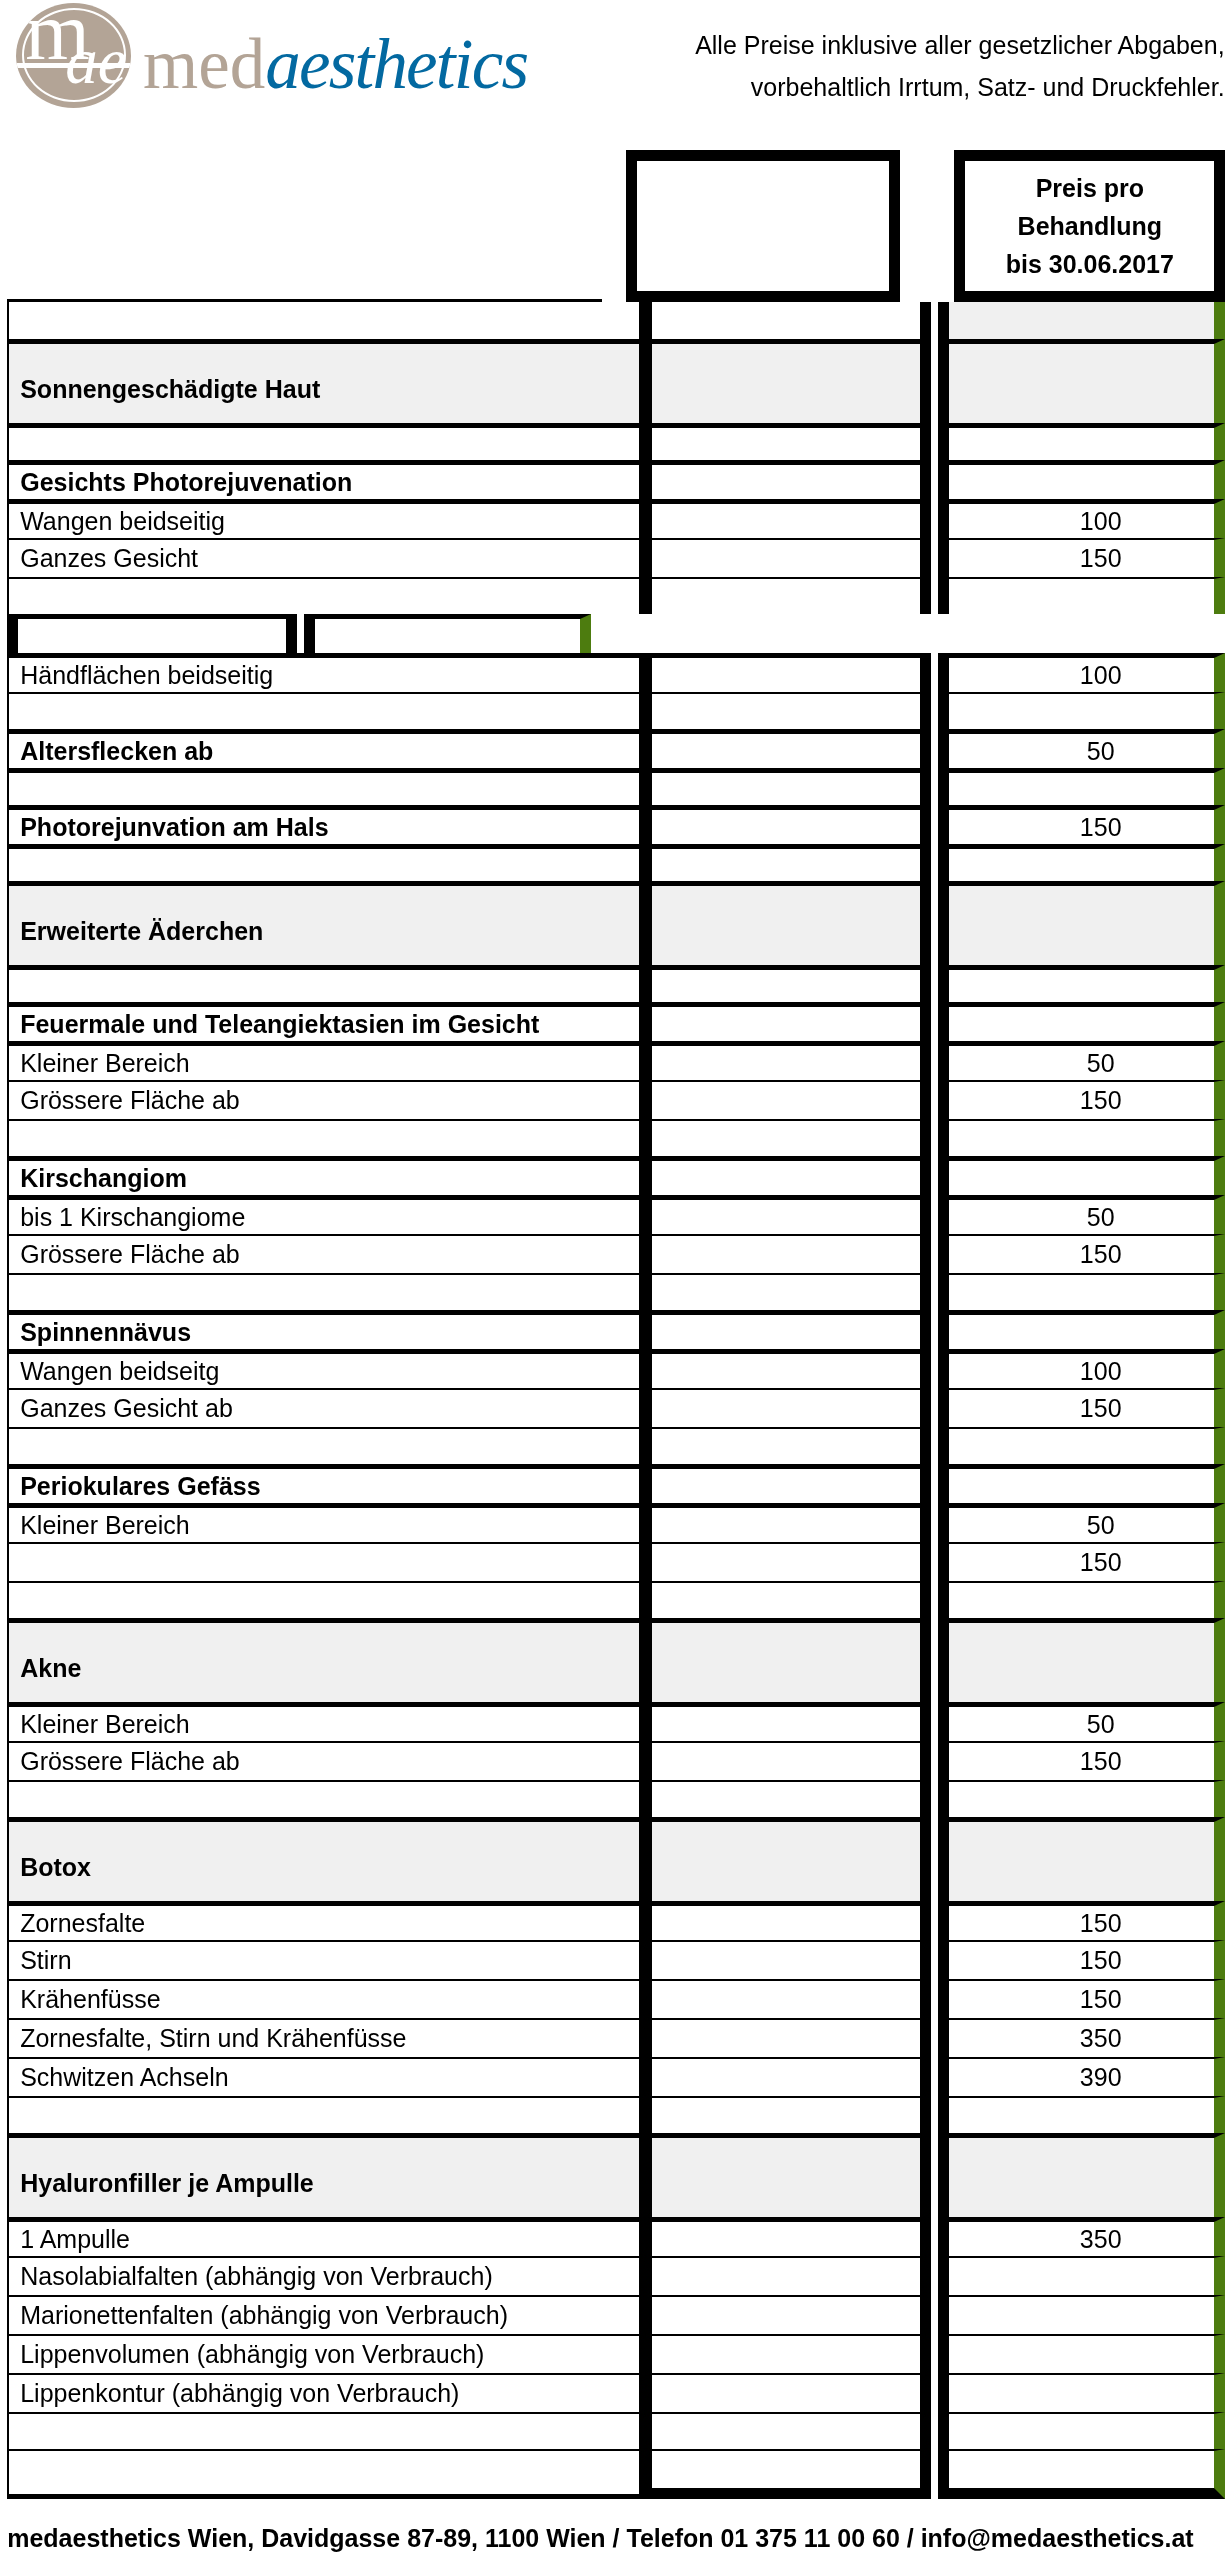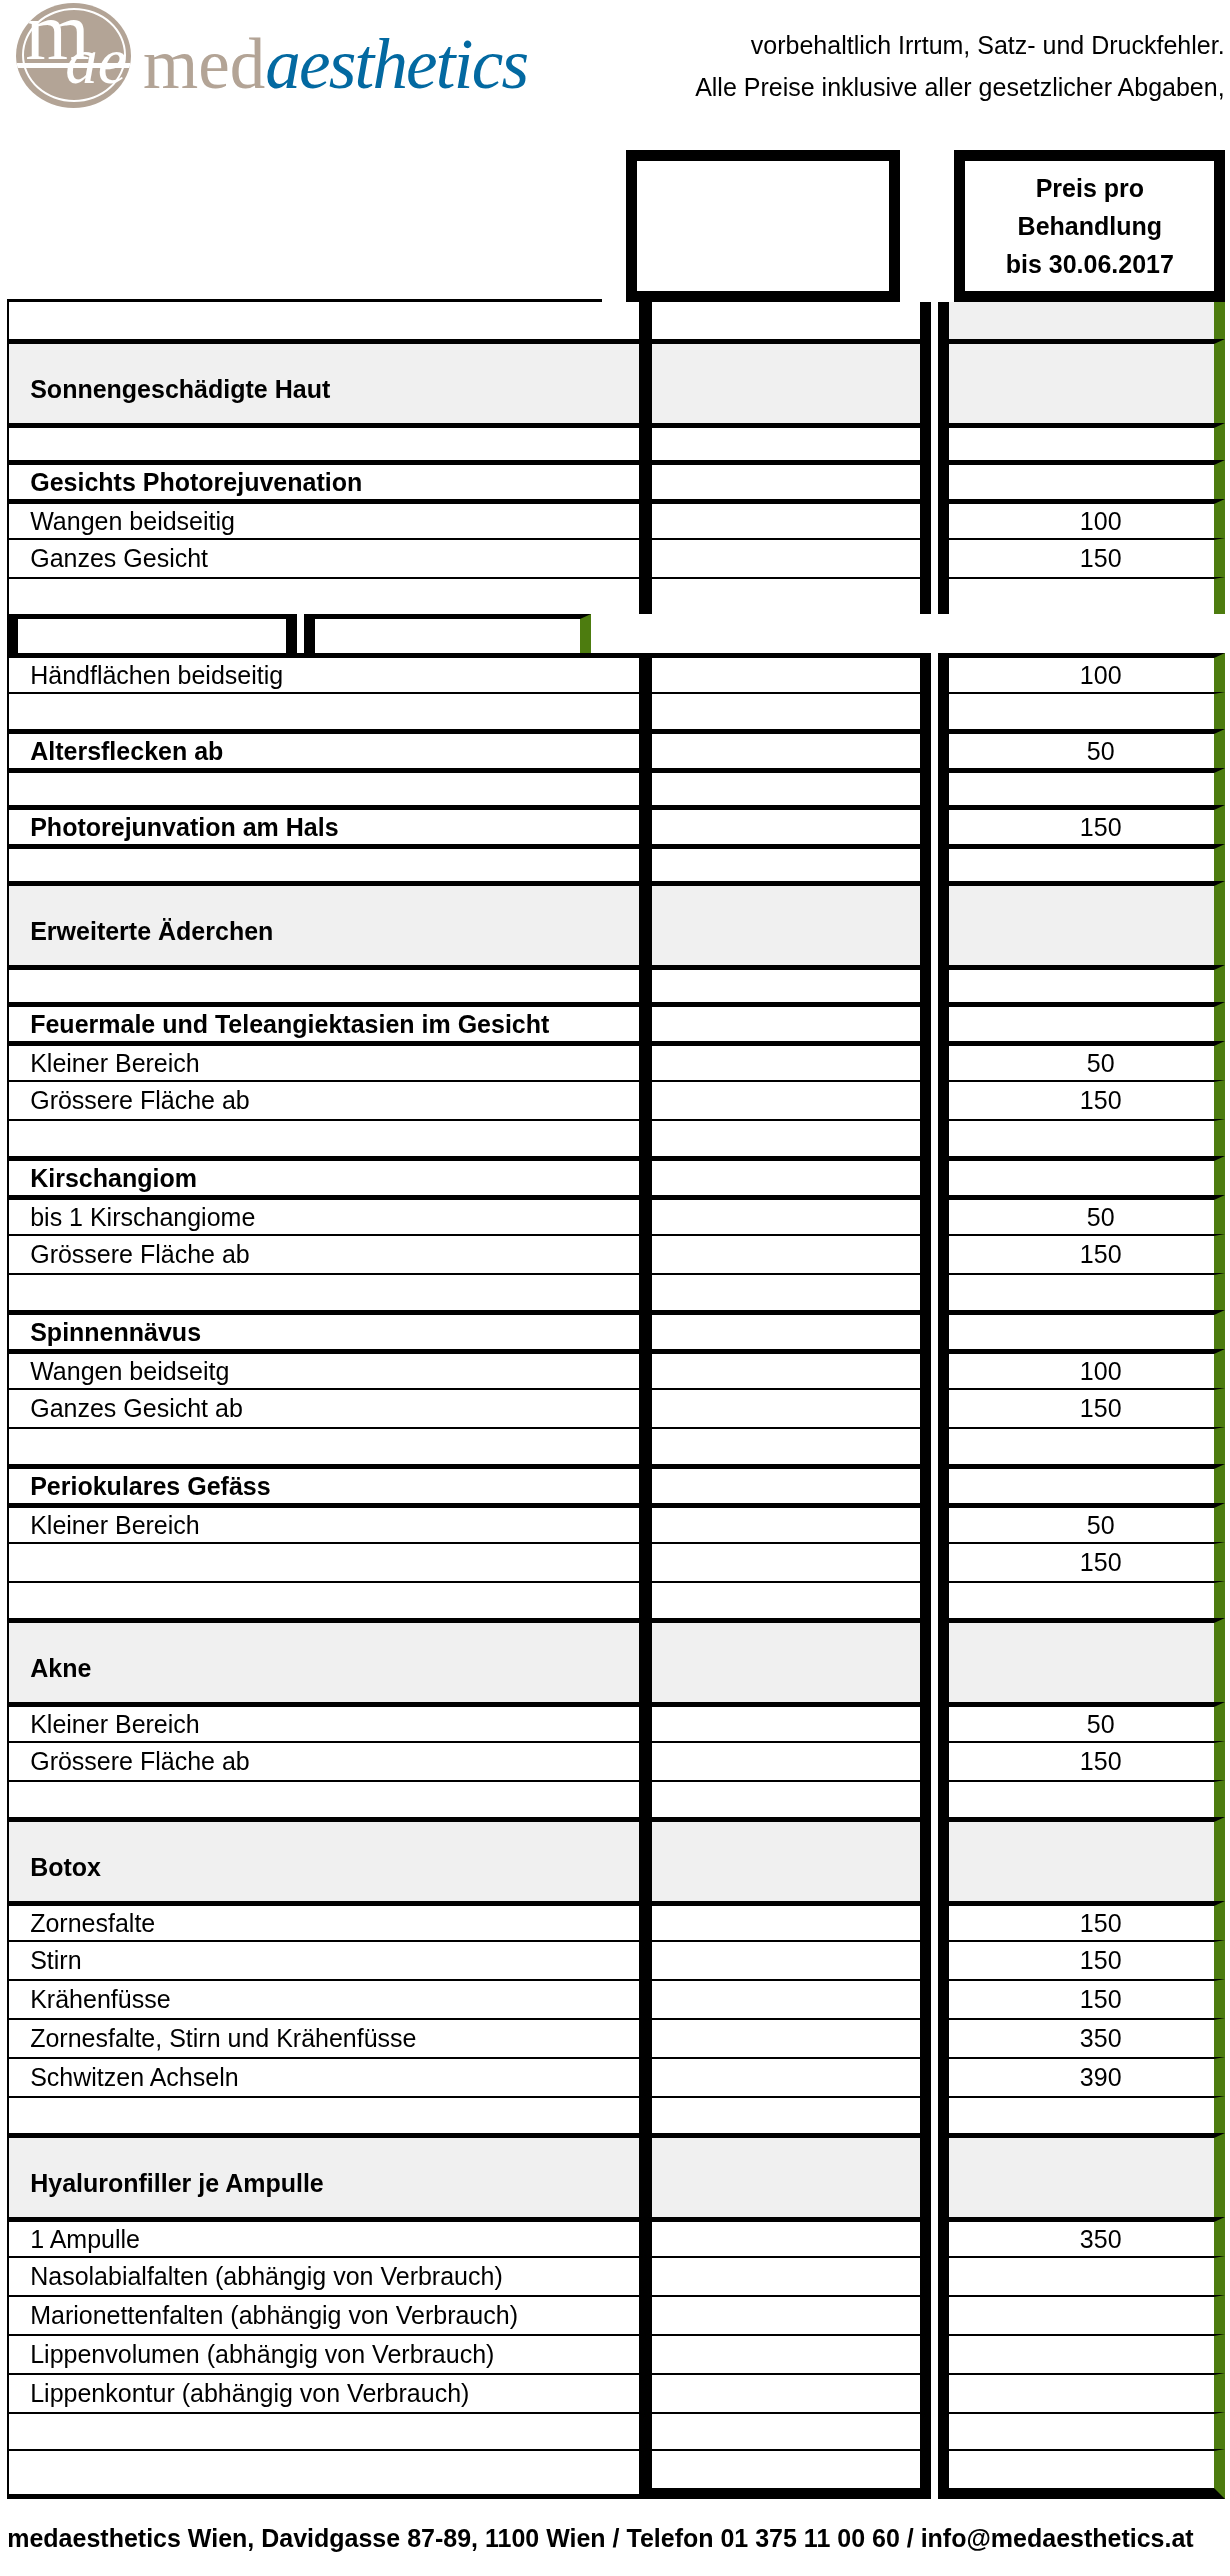--- a/index.html
+++ b/index.html
@@ -28,21 +28,21 @@
   .title-block{position:absolute;left:9px;top:159px;width:625px;}
   .title-currency{font-size:25px;font-weight:bold;margin-bottom:14.5px;}
   .title-main{font-size:34px;font-weight:bold;line-height:51px;}
 
   
   .price-table{position:absolute;left:7.2px;top:150px;width:1218px;}
   .trow{display:flex;width:1218px;}
   .cell{box-sizing:border-box;display:flex;align-items:center;overflow:hidden;
         background:#fff;}
   .cell.a{width:634px;border-left:2.7px solid #000;border-right:2.7px solid #000;
-          padding-left:21px;font-size:25px;}
+          padding-left:11px;font-size:25px;}
   .cell.b{width:290px;border-left:11px solid #000;border-right:11px solid #000;}
   .gapcol{width:7.2px;background:transparent;}
   .cell.c{width:287px;border-left:11px solid #000;border-right:11px solid #4d7c0f;
           justify-content:center;padding-left:38px;font-size:25px;}
 
   .header-row{height:152px;gap:24px;}
   .header-row .cell.a{border:none;border-bottom:3.6px solid #000;padding-left:0;}
   .header-row .cell.b{border:11px solid #000;}
   .header-row .cell.c{border:11px solid #000;padding-left:0;flex-direction:column;
                       justify-content:center;font-weight:bold;font-size:25px;
@@ -77,22 +77,22 @@
     <div class="logo-circle">
       <div class="logo-m">m</div>
       <div class="logo-bar"></div>
       <div class="logo-ae">ae</div>
     </div>
     <div class="logo-ring"></div>
   </div>
   <div class="wordmark"><span class="wm-light">med</span><span class="wm-dark">aesthetics</span></div>
 
   <div class="disclaimer">
+    <div>Alle Preise inklusive aller gesetzlicher Abgaben,</div>
     <div>vorbehaltlich Irrtum, Satz- und Druckfehler.</div>
-    <div>Alle Preise inklusive aller gesetzlicher Abgaben,</div>
   </div>
 
   <div class="title-block">
     <div class="title-currency">Preise in €</div>
     <div class="title-main">
       <div>Sonnengeschädigte Haut, Erweiterte</div>
       <div>Äderchen, Akne, Botox und Filler</div>
     </div>
   </div>
 

